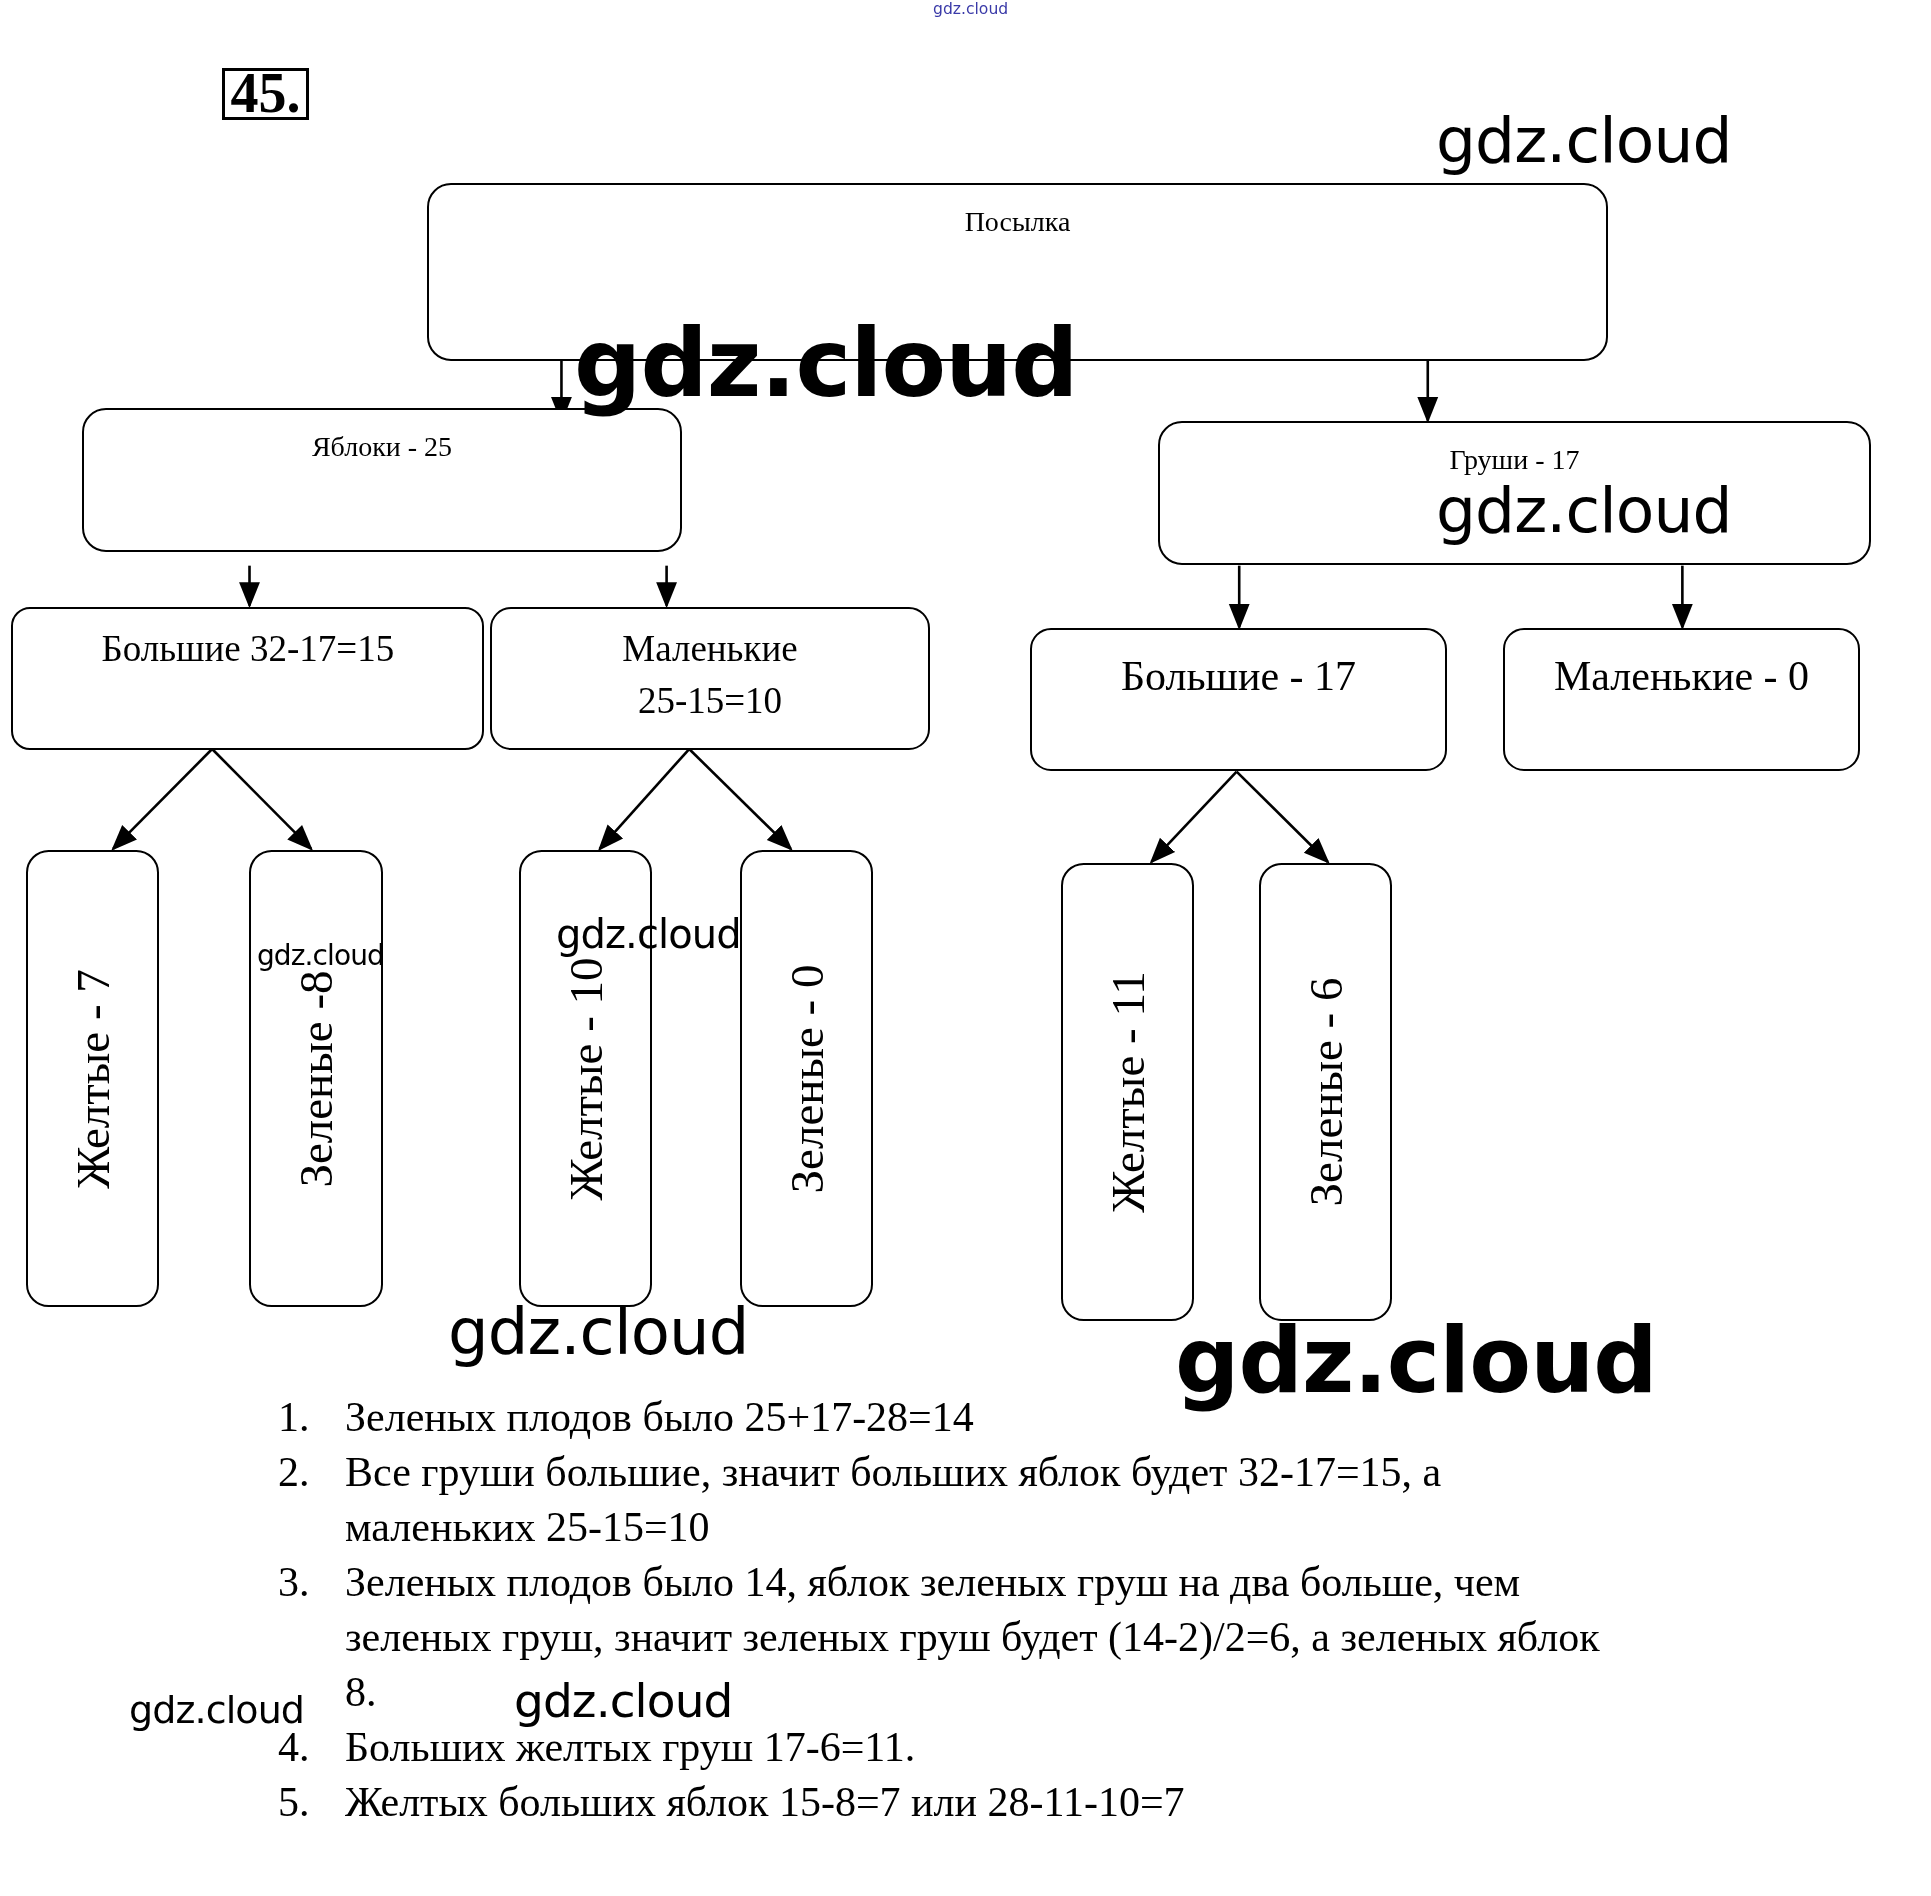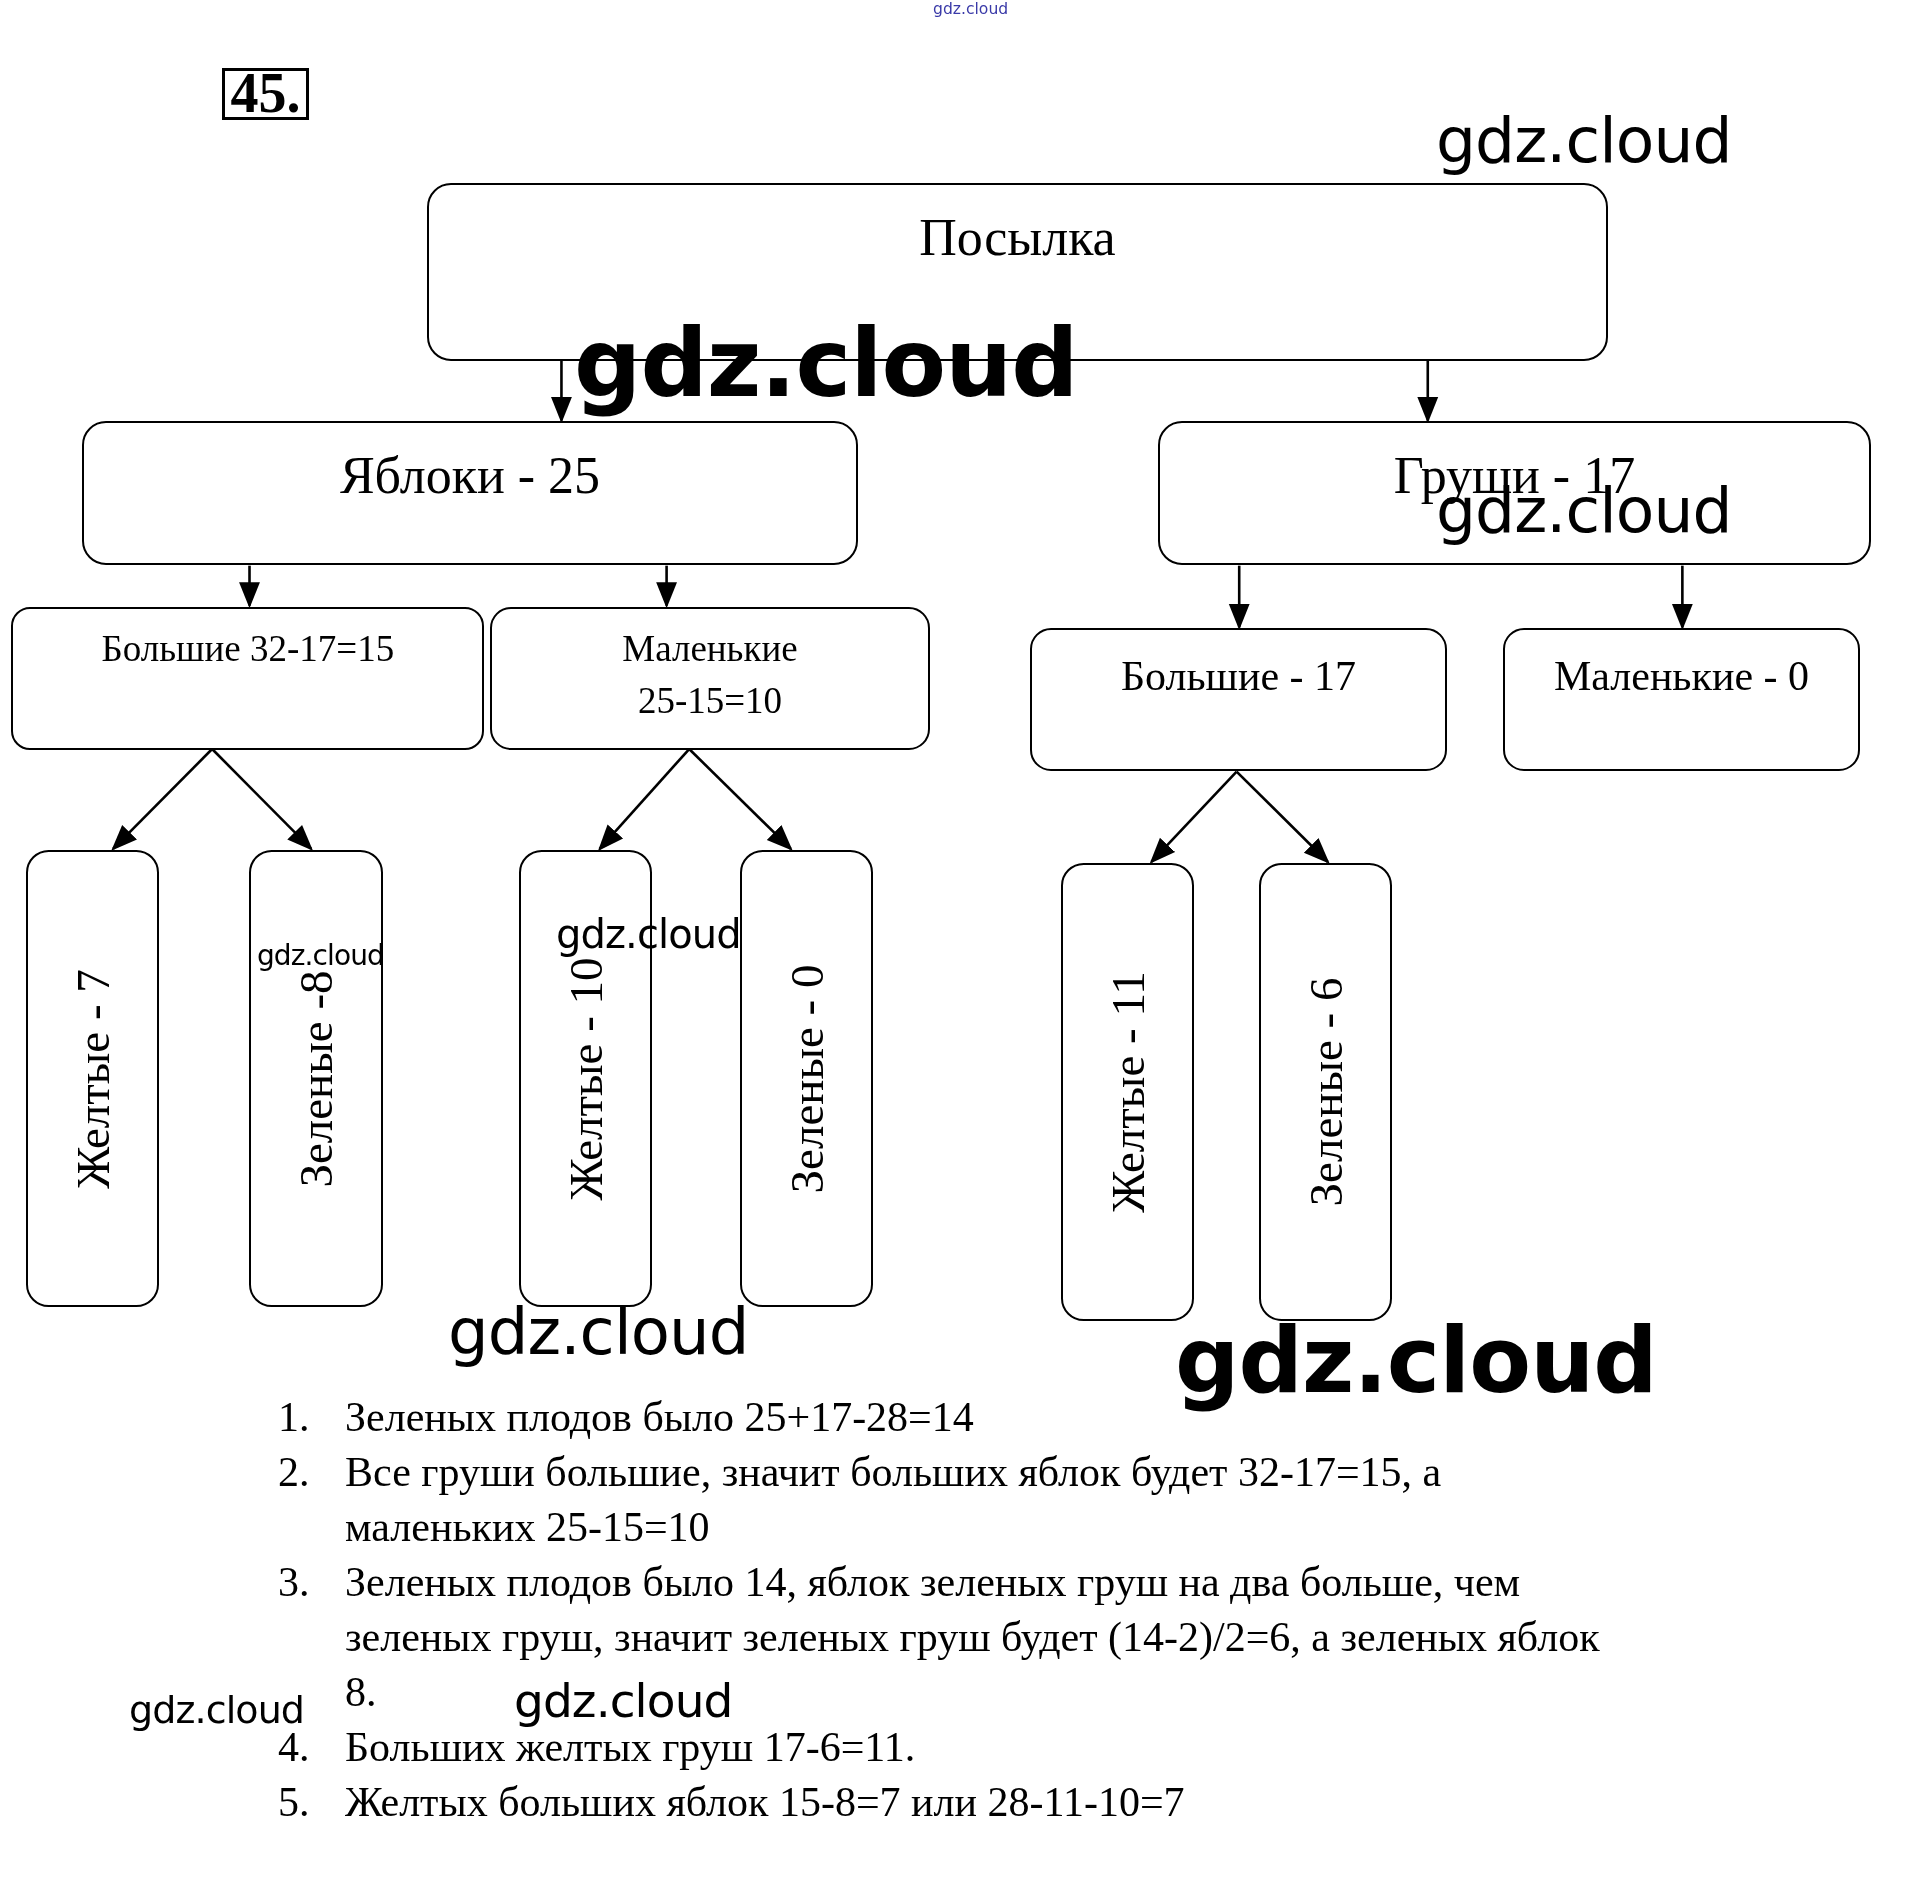--- a/index.html
+++ b/index.html
@@ -1,18 +1,18 @@
 <!DOCTYPE html>
 <html style="font-size:14px"><head>
 <meta charset="utf-8">
 <style>
   html, body { margin:0; padding:0; background:#ffffff; }
   body { width:1931px; height:1896px; position:relative; overflow:hidden; font-family:"Liberation Serif", serif; color:#000; }
   .box { position:absolute; border:2.6px solid #000; border-radius:24px; background:#fff; box-sizing:border-box; }
-  .box-label { position:absolute; left:0; right:0; text-align:center; font-family:"Liberation Serif", serif; font-size:52px; line-height:1.3; }
+  .box-label { position:absolute; left:0; right:0; text-align:center; font-family:"Liberation Serif", serif; font-size:28px; line-height:1.3; }
   .vbox { position:absolute; border:2.6px solid #000; border-radius:22.6px; background:#fff; box-sizing:border-box; }
   .vlabel { position:absolute; left:50%; top:50%; transform:translate(-50%,-50%) rotate(-90deg); white-space:nowrap; font-family:"Liberation Serif", serif; font-size:47px; }
   .num-box { position:absolute; left:222px; top:68px; width:87px; height:52px; border:3.5px solid #000; box-sizing:border-box; font-family:"Liberation Serif", serif; font-weight:bold; font-size:56px; line-height:45px; text-align:center; }
   .wm { position:absolute; font-family:"DejaVu Sans", sans-serif; color:#000; white-space:nowrap; letter-spacing:-0.9px; }
   .wm-top { position:absolute; left:933px; top:0px; font-family:"DejaVu Sans", sans-serif; font-size:15.6px; color:#3a3aa8; }
   svg.lines { position:absolute; left:0; top:0; }
   .list { position:absolute; left:278px; top:1390px; width:1564px; font-family:"Liberation Serif", serif; font-size:42px; line-height:55px; }
   .li { display:flex; }
   .li .n { width:67px; flex:none; }
   .li .t { flex:1; }
@@ -47,21 +47,21 @@
   <line x1="793" y1="862" x2="910" y2="977" stroke="#000" stroke-width="3" marker-end="url(#ah)"></line>
 
   <line x1="1423" y1="888" x2="1325" y2="992" stroke="#000" stroke-width="3" marker-end="url(#ah)"></line>
   <line x1="1423" y1="888" x2="1528" y2="992" stroke="#000" stroke-width="3" marker-end="url(#ah)"></line>
 </svg>
 
 <div class="box" style="left:427px; top:183px; width:1181px; height:178px;">
   <div class="box-label" style="top:19px;">Посылка</div>
 </div>
 
-<div class="box" style="left:82px; top:421px; width:776px; height:144px;">
+<div class="box" style="left:82px; top:408px; width:600px; height:144px;">
   <div class="box-label" style="top:19px;">Яблоки - 25</div>
 </div>
 <div class="box" style="left:11.3px; top:607px; width:473px; height:143px; border-radius:19px;">
   <div class="box-label" style="top:15.6px; font-size:37px;">Большие  32-17=15</div>
 </div>
 <div class="box" style="left:490px; top:607px; width:440px; height:143px; border-radius:21px;">
   <div class="box-label" style="top:15.6px; font-size:37px;">Маленькие</div>
   <div class="box-label" style="top:68px; font-size:37px;">25-15=10</div>
 </div>
 

